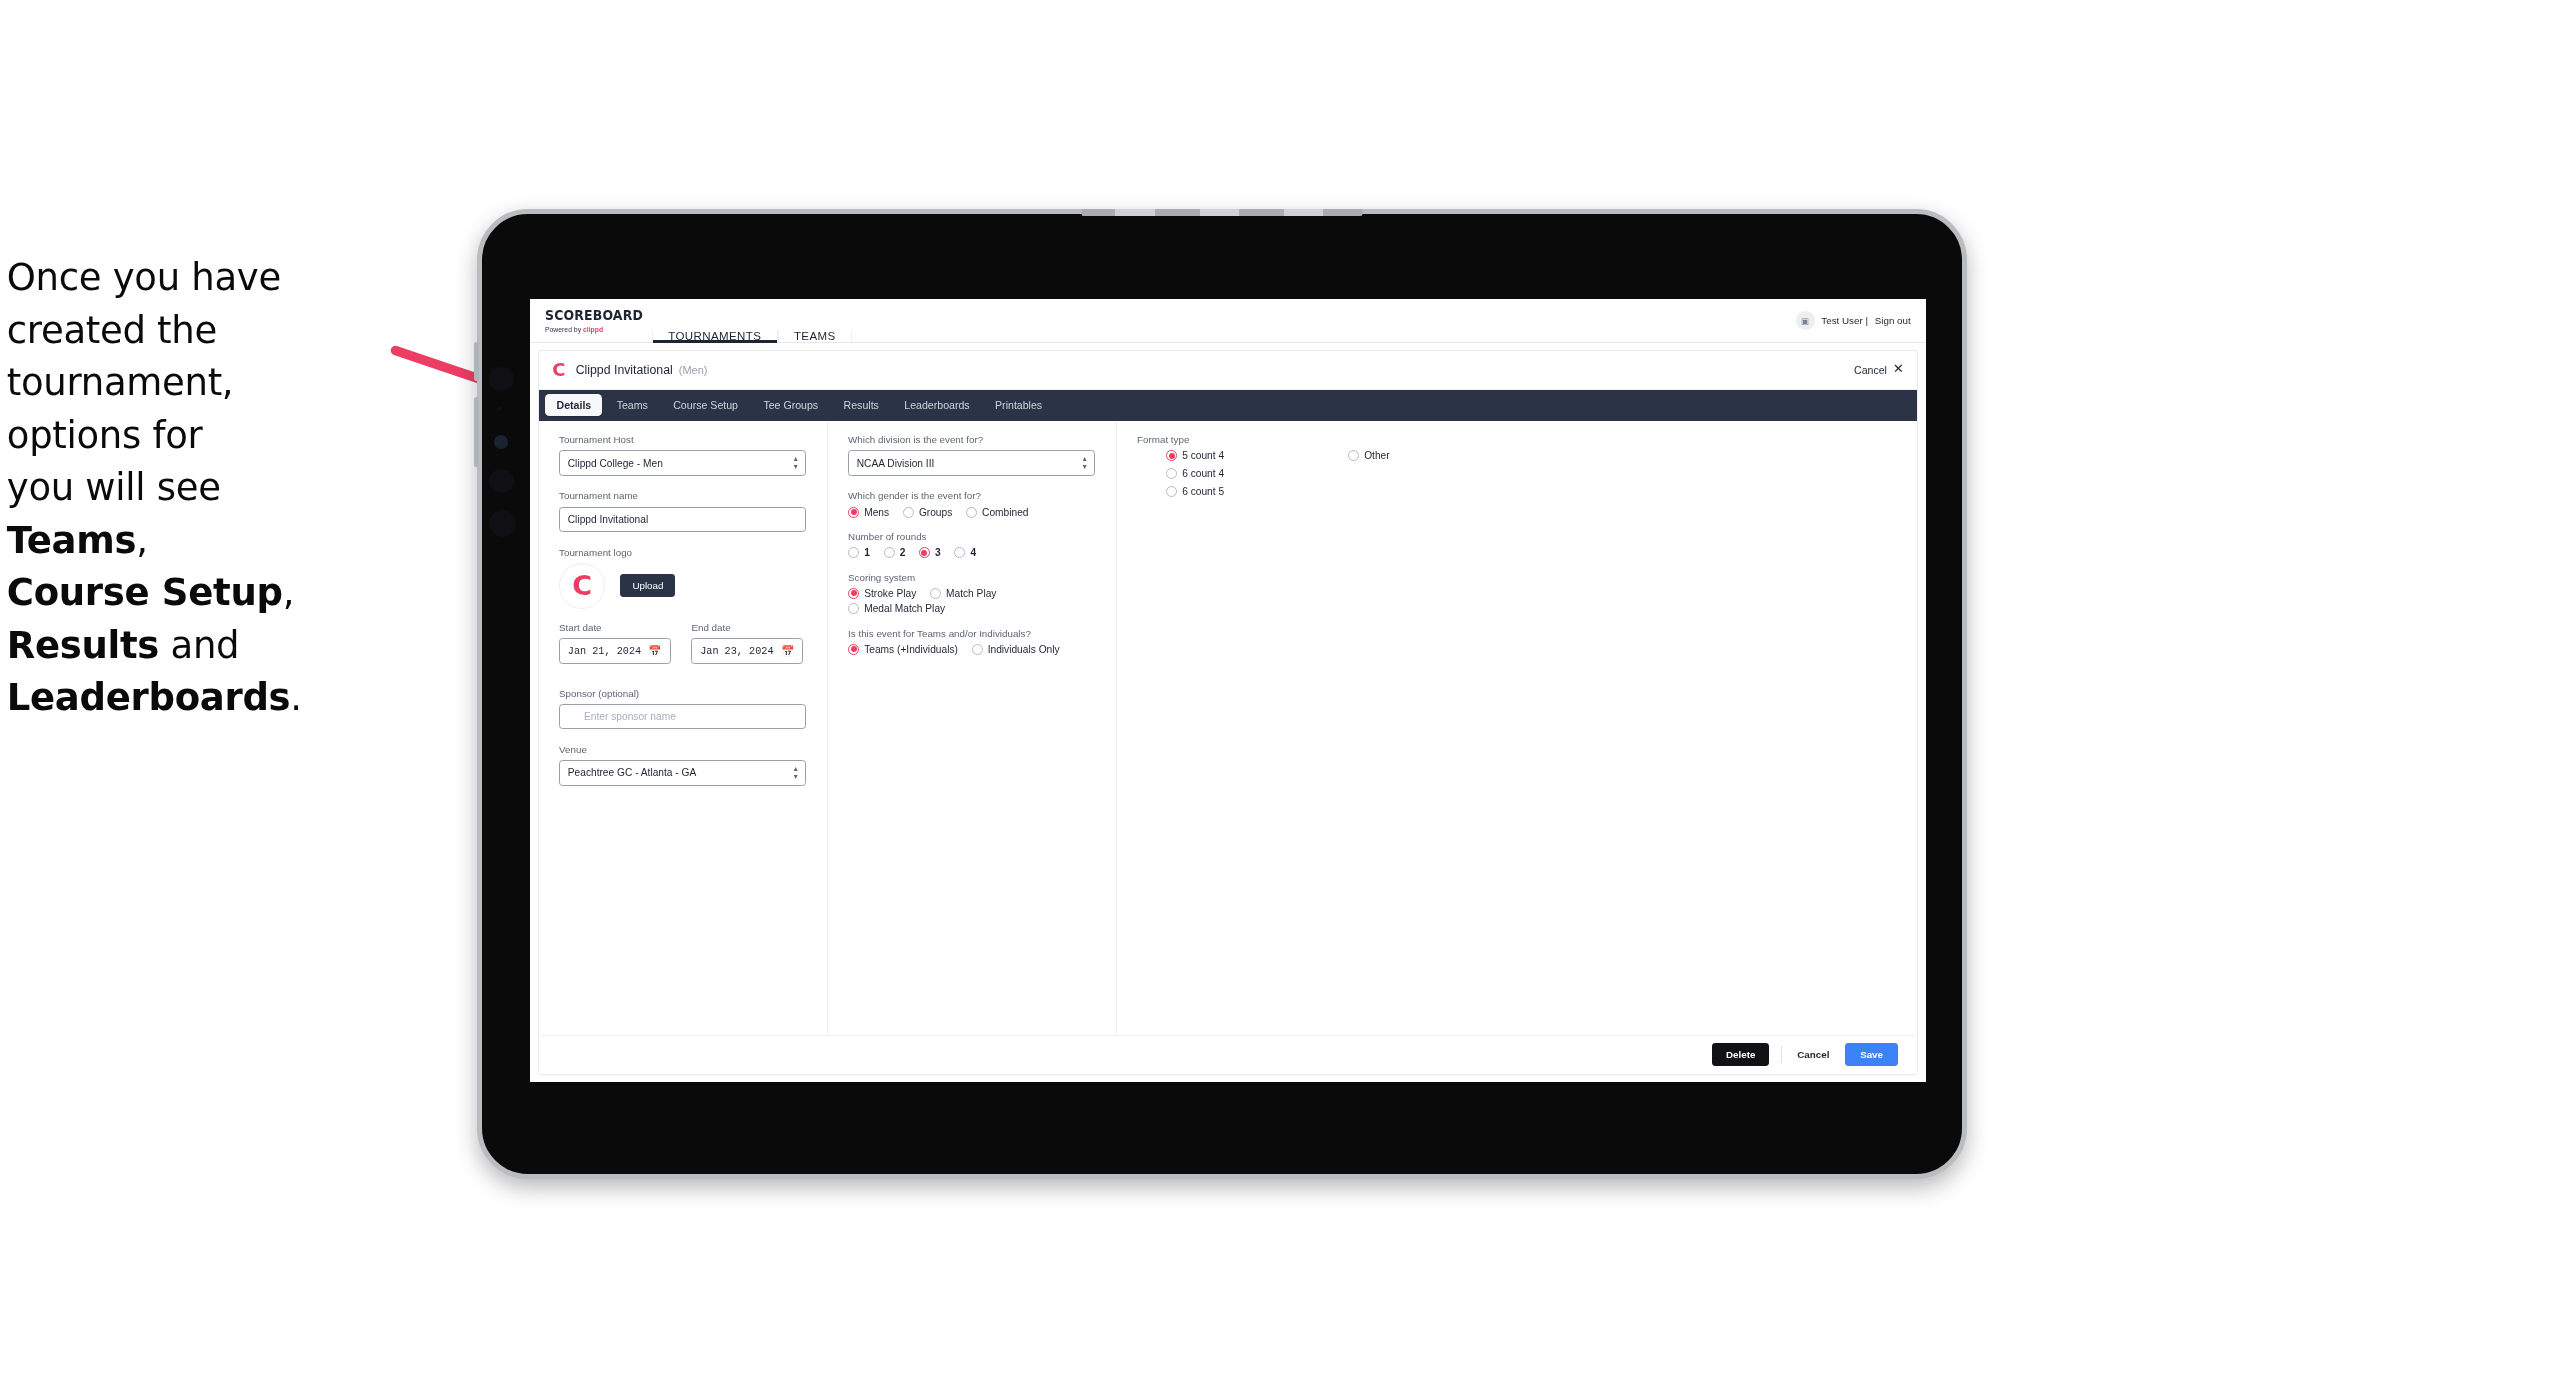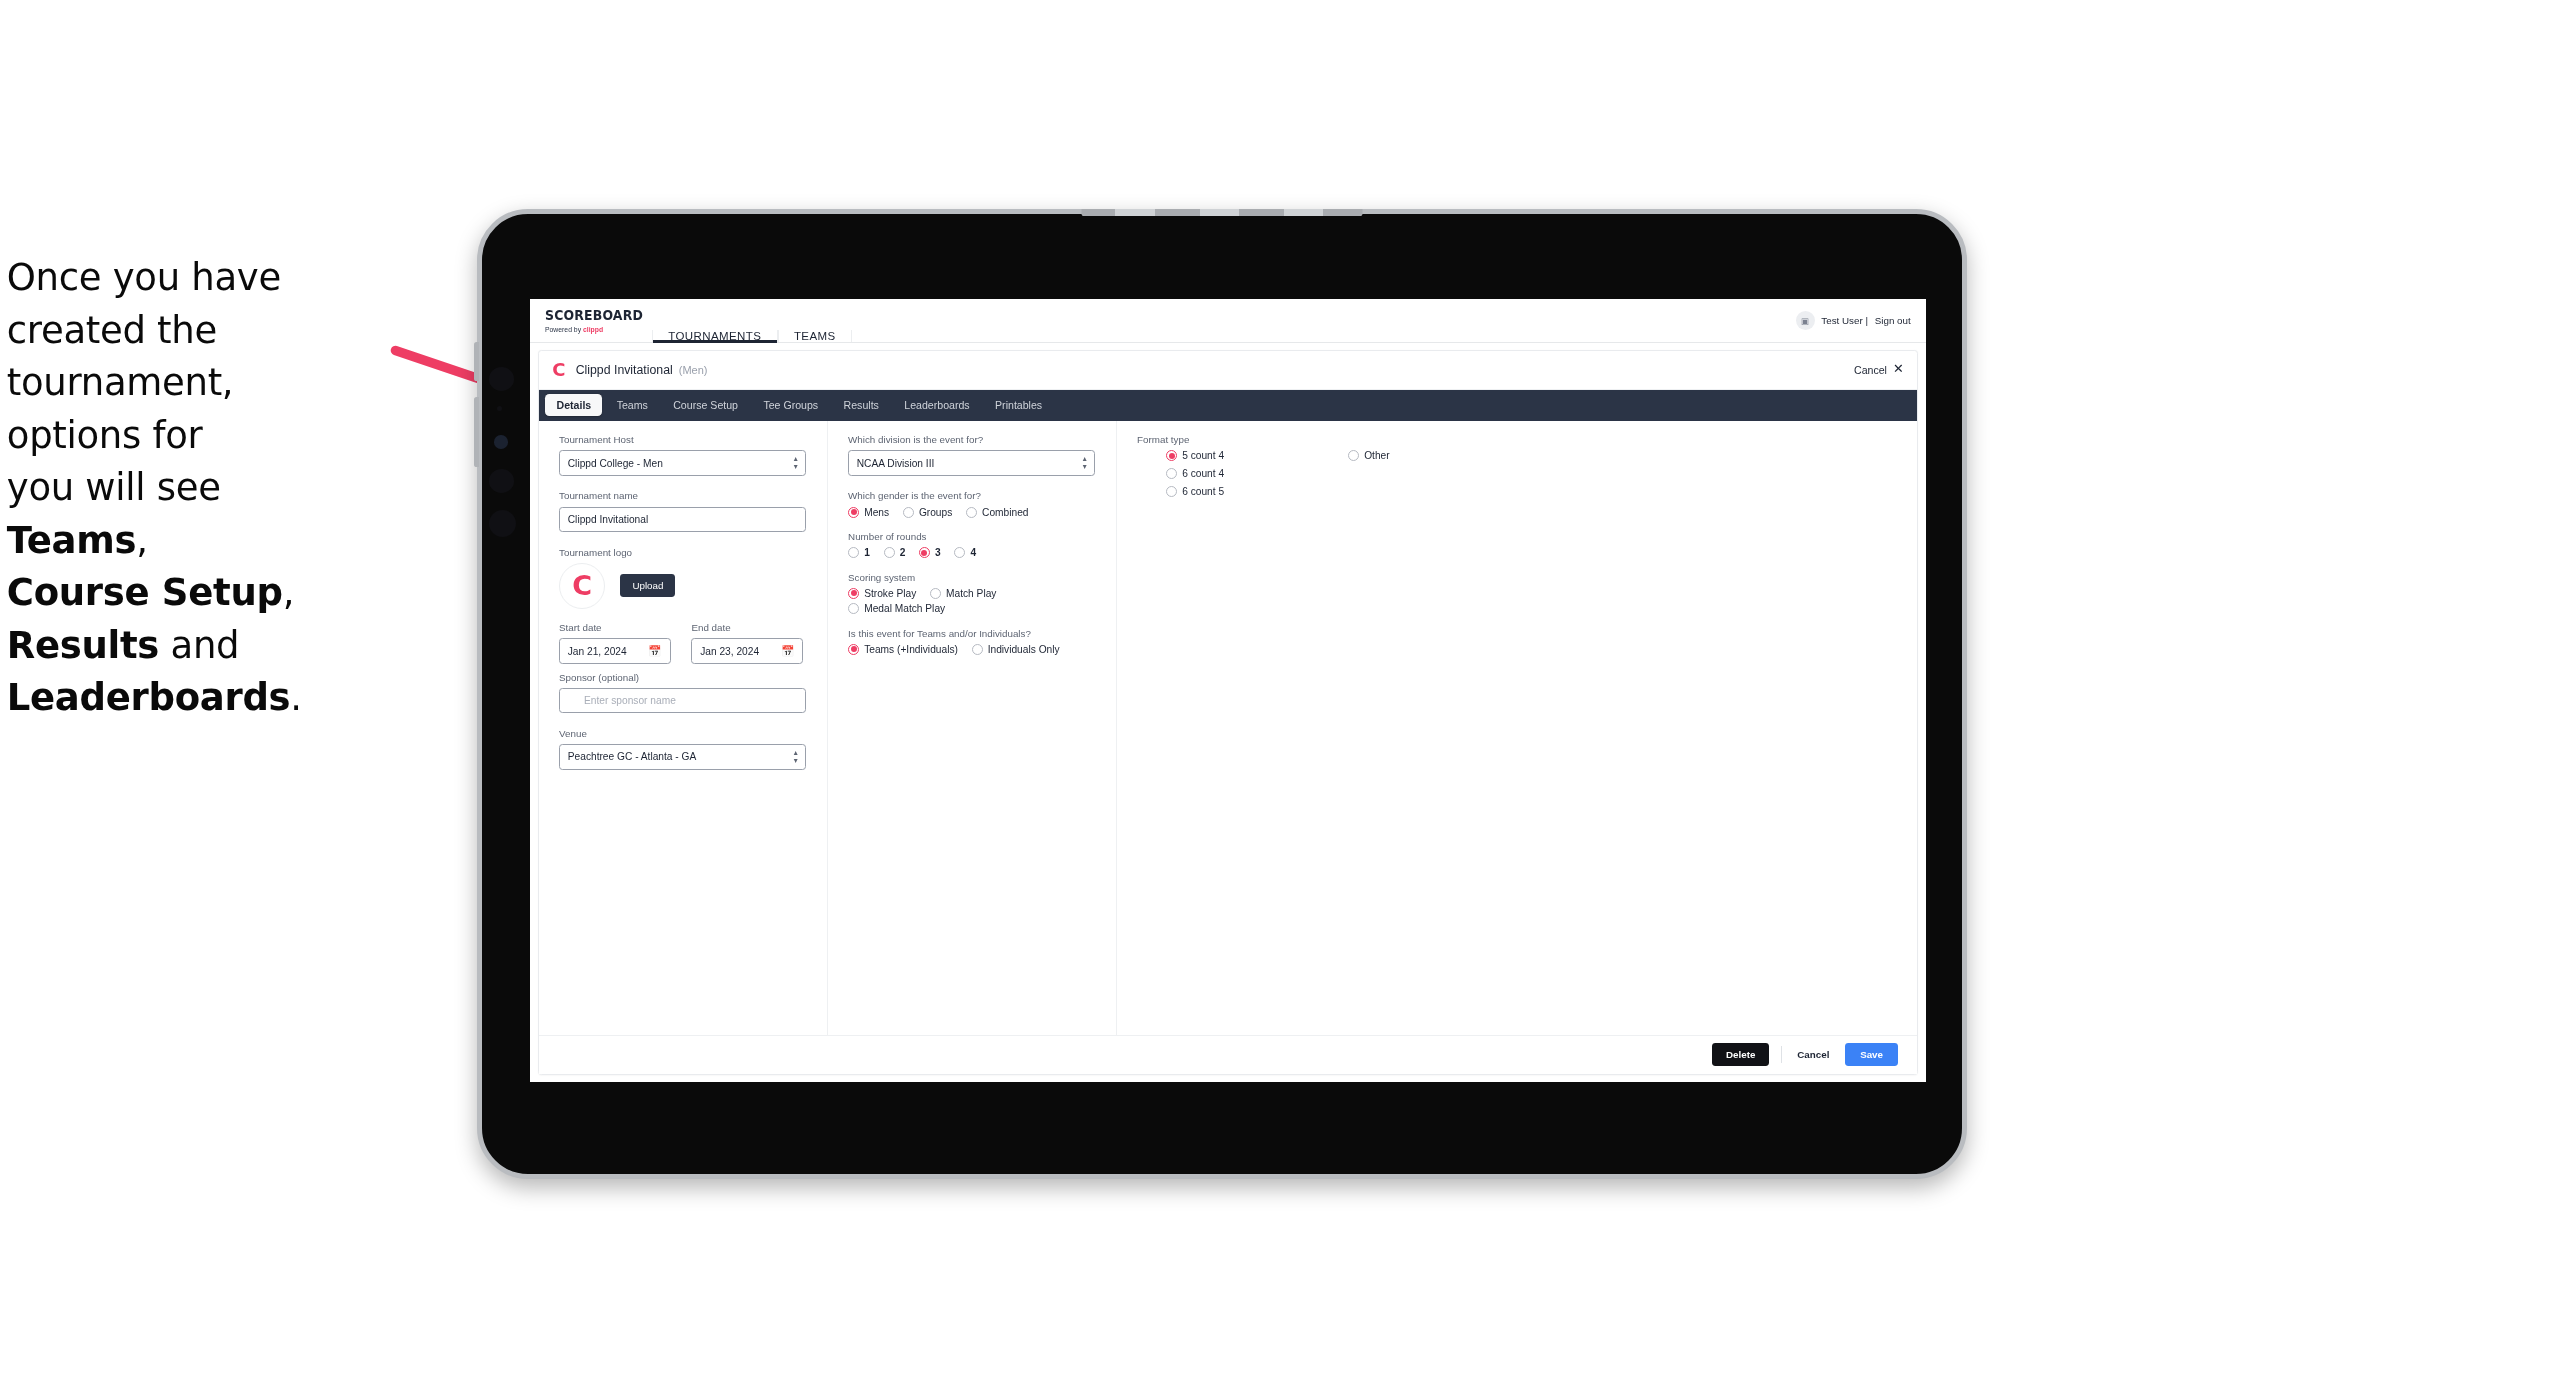--- a/index.html
+++ b/index.html
@@ -140,21 +140,21 @@
   .logo-circle {
     width: 46px; height: 46px; border-radius: 50%; border: 0.9px solid #eceef0;
     display: flex; align-items: center; justify-content: center;
     font-size: 27px; font-weight: 700; color: #ee3d64; font-family: "DejaVu Sans", sans-serif;
   }
   .upload-btn {
     background: #2b3446; color: #fff; font-size: 9.8px; padding: 6px 12px; border-radius: 3.4px; cursor: pointer;
   }
   .date-row { display: flex; gap: 20.4px; }
   .date-col { width: 112px; }
-  .date-col .field { margin-bottom: 8px; }
+  .date-col .field { margin-bottom: 24px; font-family: Liberation Mono, monospace; }
 
   
   .radio-row { display: flex; align-items: center; flex-wrap: wrap; gap: 4.3px 6px; margin-bottom: 13.6px; }
   .radio { display: flex; align-items: center; gap: 5.1px; margin-right: 7.7px; cursor: pointer; }
   .dot {
     width: 11px; height: 11px; border-radius: 50%; border: 1.2px solid #b6bac2; background: #fff;
     display: flex; align-items: center; justify-content: center; flex: none;
   }
   .dot.on { border-color: #ee3d64; }
   .dot.on::after { content: ""; width: 6px; height: 6px; border-radius: 50%; background: #ee3d64; }

